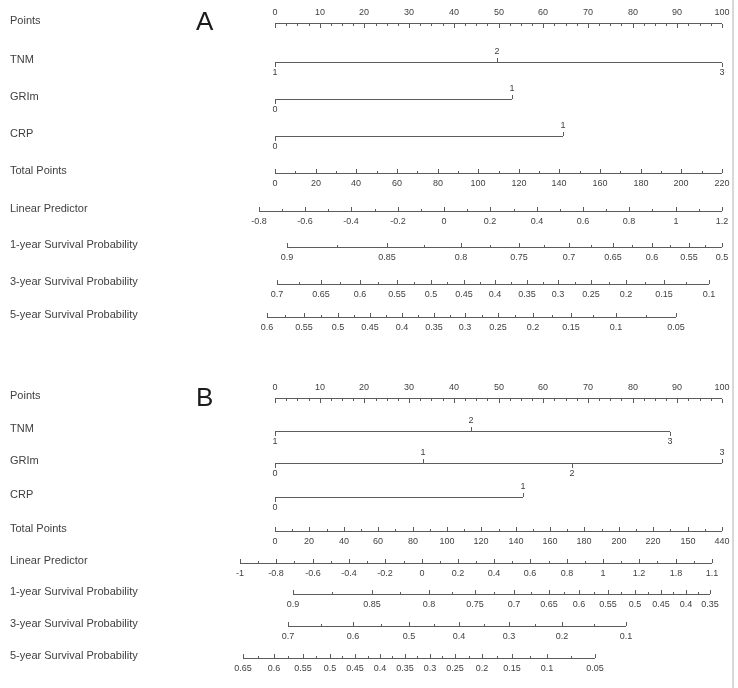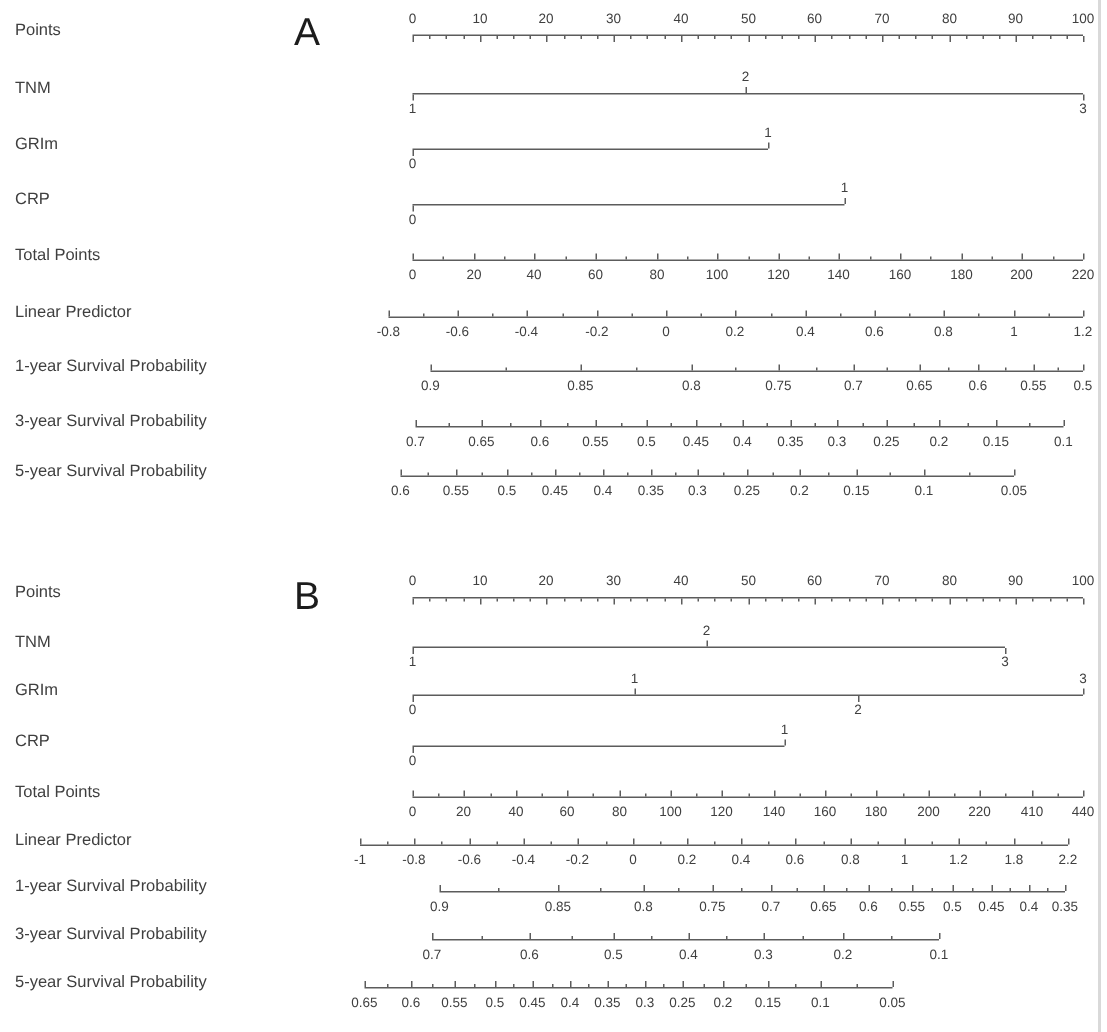--- a/index.html
+++ b/index.html
@@ -408,21 +408,21 @@
     <div class="tick-label" style="left: 516px; top: 536px;">140</div>
     <div class="tick" style="left: 550px; top: 527px; height: 4px;"></div>
     <div class="tick-label" style="left: 550px; top: 536px;">160</div>
     <div class="tick" style="left: 584px; top: 527px; height: 4px;"></div>
     <div class="tick-label" style="left: 584px; top: 536px;">180</div>
     <div class="tick" style="left: 619px; top: 527px; height: 4px;"></div>
     <div class="tick-label" style="left: 619px; top: 536px;">200</div>
     <div class="tick" style="left: 653px; top: 527px; height: 4px;"></div>
     <div class="tick-label" style="left: 653px; top: 536px;">220</div>
     <div class="tick" style="left: 688px; top: 527px; height: 4px;"></div>
-    <div class="tick-label" style="left: 688px; top: 536px;">410</div>
+    <div class="tick-label" style="left: 688px; top: 536px;">150</div>
     <div class="tick" style="left: 722px; top: 527px; height: 4px;"></div>
     <div class="tick-label" style="left: 722px; top: 536px;">440</div>
     <div class="tick" style="left: 292px; top: 529px; height: 2px;"></div>
     <div class="tick" style="left: 327px; top: 529px; height: 2px;"></div>
     <div class="tick" style="left: 361px; top: 529px; height: 2px;"></div>
     <div class="tick" style="left: 395px; top: 529px; height: 2px;"></div>
     <div class="tick" style="left: 430px; top: 529px; height: 2px;"></div>
     <div class="tick" style="left: 464px; top: 529px; height: 2px;"></div>
     <div class="tick" style="left: 499px; top: 529px; height: 2px;"></div>
     <div class="tick" style="left: 533px; top: 529px; height: 2px;"></div>
@@ -453,21 +453,21 @@
     <div class="tick-label" style="left: 530px; top: 568px;">0.6</div>
     <div class="tick" style="left: 567px; top: 559px; height: 4px;"></div>
     <div class="tick-label" style="left: 567px; top: 568px;">0.8</div>
     <div class="tick" style="left: 603px; top: 559px; height: 4px;"></div>
     <div class="tick-label" style="left: 603px; top: 568px;">1</div>
     <div class="tick" style="left: 639px; top: 559px; height: 4px;"></div>
     <div class="tick-label" style="left: 639px; top: 568px;">1.2</div>
     <div class="tick" style="left: 676px; top: 559px; height: 4px;"></div>
     <div class="tick-label" style="left: 676px; top: 568px;">1.8</div>
     <div class="tick" style="left: 712px; top: 559px; height: 4px;"></div>
-    <div class="tick-label" style="left: 712px; top: 568px;">2.2</div>
+    <div class="tick-label" style="left: 712px; top: 568px;">1.1</div>
     <div class="tick" style="left: 258px; top: 561px; height: 2px;"></div>
     <div class="tick" style="left: 294px; top: 561px; height: 2px;"></div>
     <div class="tick" style="left: 331px; top: 561px; height: 2px;"></div>
     <div class="tick" style="left: 367px; top: 561px; height: 2px;"></div>
     <div class="tick" style="left: 404px; top: 561px; height: 2px;"></div>
     <div class="tick" style="left: 440px; top: 561px; height: 2px;"></div>
     <div class="tick" style="left: 476px; top: 561px; height: 2px;"></div>
     <div class="tick" style="left: 512px; top: 561px; height: 2px;"></div>
     <div class="tick" style="left: 549px; top: 561px; height: 2px;"></div>
     <div class="tick" style="left: 585px; top: 561px; height: 2px;"></div>

